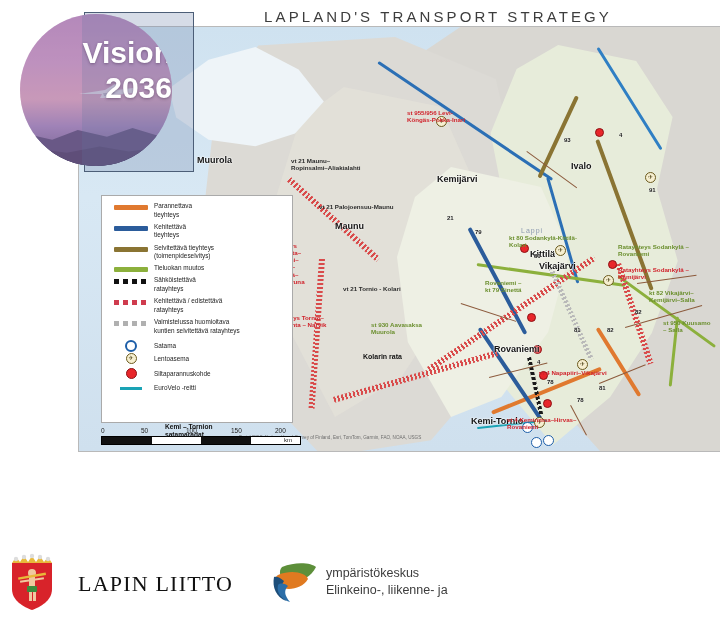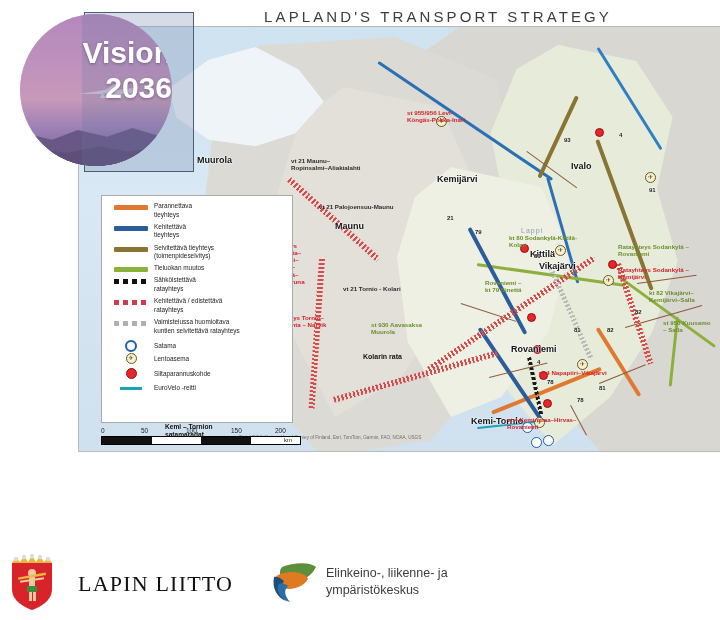--- a/index.html
+++ b/index.html
@@ -206,21 +206,21 @@
     <div class="leader" style="left:546px;top:300px;width:80px;transform:rotate(-16deg);"></div>
     <div class="leader" style="left:520px;top:356px;width:50px;transform:rotate(-22deg);"></div>
     <div class="leader" style="left:492px;top:378px;width:34px;transform:rotate(62deg);"></div>
 
     <div class="mtxt city" style="left:118px;top:128px;">Muurola</div>
     <div class="mtxt city" style="left:256px;top:194px;">Maunu</div>
     <div class="mtxt city" style="left:358px;top:147px;">Kemijärvi</div>
     <div class="mtxt city" style="left:408px;top:222px;padding-left:43px;">Kittilä</div>
     <div class="mtxt city" style="left:492px;top:134px;">Ivalo</div>
     <div class="mtxt city" style="left:460px;top:234px;">Vikajärvi</div>
-    <div class="mtxt city" style="left:432px;top:317px;">Rovaniemi</div>
+    <div class="mtxt city" style="left:415px;top:317px;">Rovaniemi</div>
     <div class="mtxt city" style="left:392px;top:389px;">Kemi-Tornio</div>
 
     <div class="mtxt ann-red" style="left:328px;top:82px;">st 955/956 Levi-
 Köngäs-Pokka-Inari</div>
     <div class="mtxt ann-dark" style="left:212px;top:130px;">vt 21 Maunu–
 Ropinsalmi–Aliakialahti</div>
     <div class="mtxt ann-dark" style="left:240px;top:176px;">vt 21 Palojoensuu-Maunu</div>
     <div class="mtxt ann-red" style="left:185px;top:215px;">Ratayhteys
 Haaparanta–
 Rovaniemi–
@@ -401,17 +401,17 @@
     </svg>
     <div class="lapin">LAPIN LIITTO</div>
 
     <svg class="ely-logo" viewBox="0 0 52 42">
       <path d="M14 6 C28 0 44 2 48 6 C42 18 30 22 18 20 C12 18 10 10 14 6 Z" fill="#5d8f3a"></path>
       <path d="M10 14 C24 8 38 12 40 18 C34 28 20 30 12 26 C6 22 6 16 10 14 Z" fill="#e07a20"></path>
       <path d="M6 16 C4 26 8 36 18 40 C12 32 12 26 16 20 C12 16 8 15 6 16 Z" fill="#1d4e7a"></path>
       <path d="M10 24 C8 32 14 39 22 41 C16 34 16 29 20 25 C16 22 12 22 10 24 Z" fill="#2b6ea8"></path>
     </svg>
     <div class="ely-txt">
+      <div>ympäristökeskus</div>
       <div>Elinkeino-, liikenne- ja</div>
-      <div>ympäristökeskus</div>
     </div>
   </div>
 </div>
 
 </body></html>

